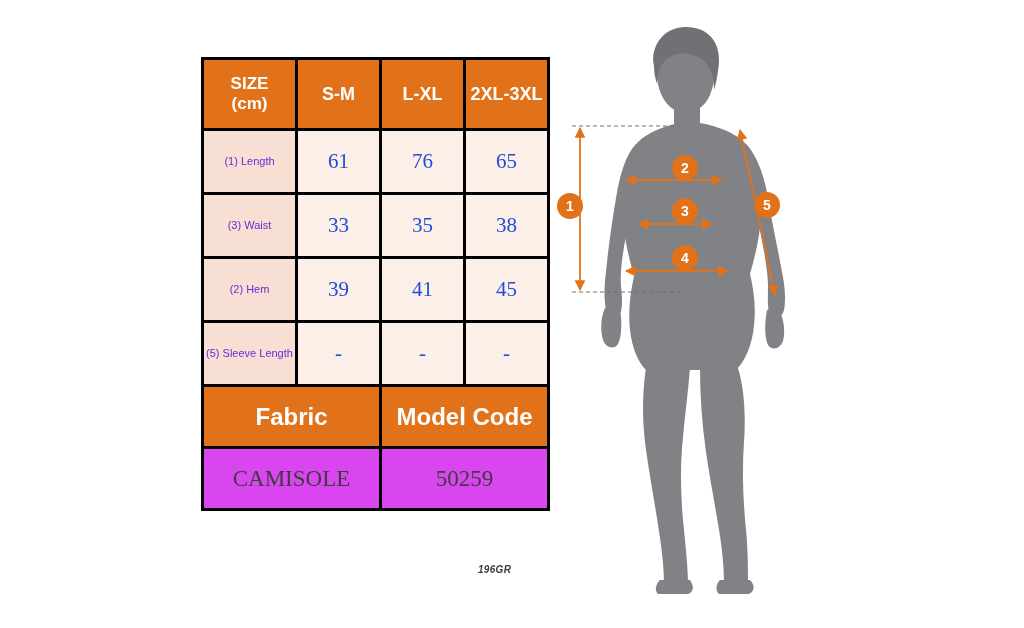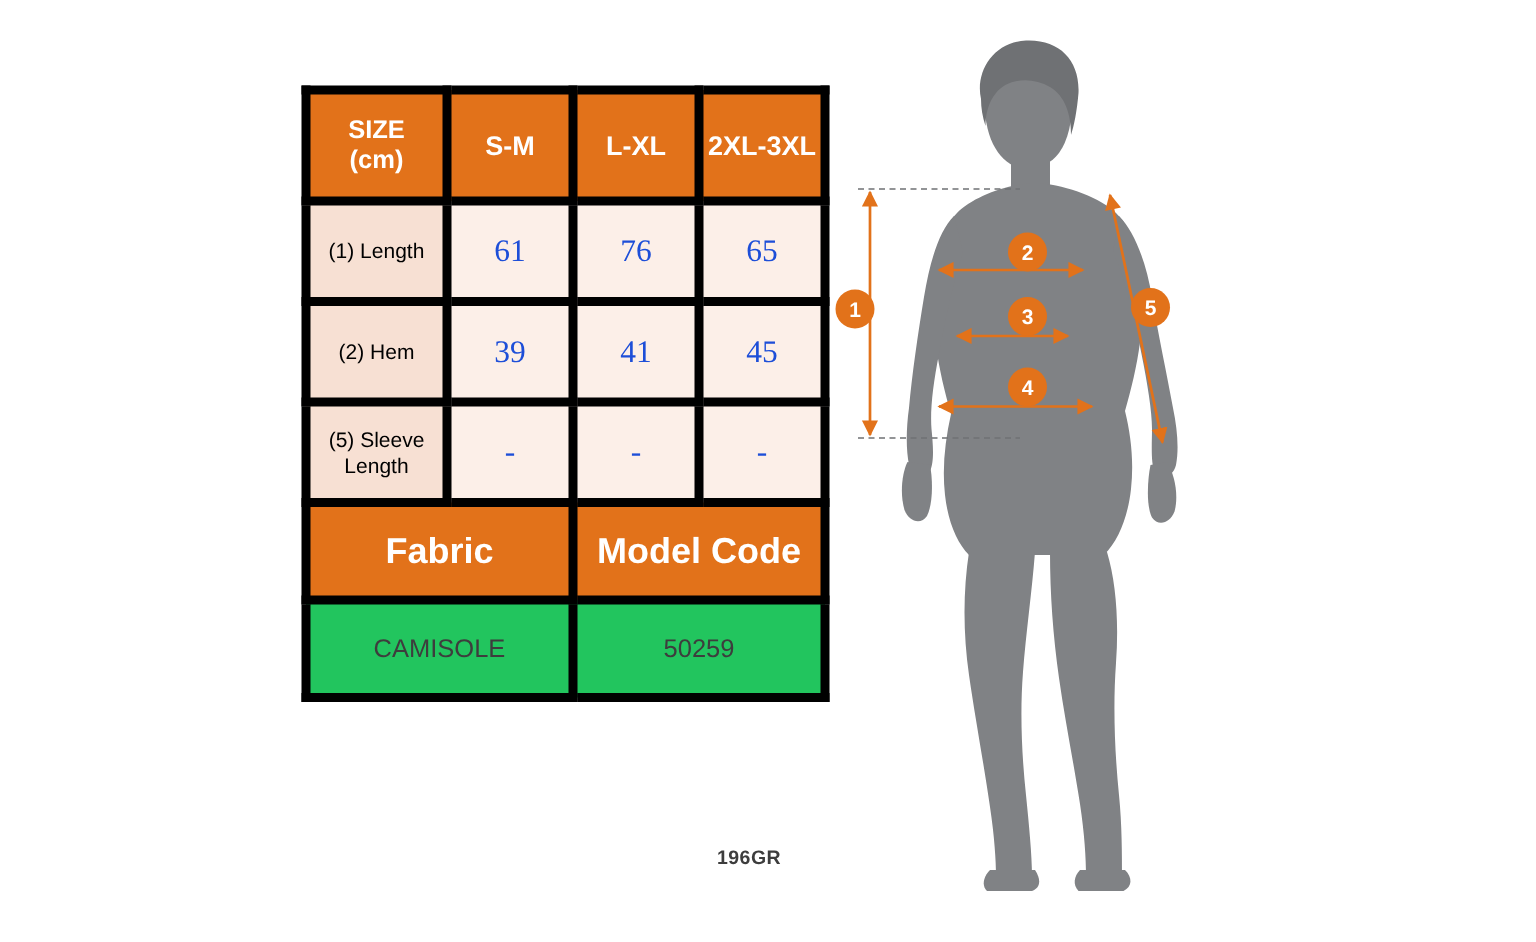--- a/index.html
+++ b/index.html
@@ -21,42 +21,42 @@
     left: 201px;
     top: 57px;
     width: 346px;
   }
   table.size-chart {
     border-collapse: collapse;
     width: 346px;
     table-layout: fixed;
   }
   table.size-chart td, table.size-chart th {
-    border: 6px solid #000000;
+    border: 3px solid #000000;
     padding: 0;
     margin: 0;
   }
   .hdr {
     background: #e2721a;
     color: #ffffff;
     font-weight: bold;
     text-align: center;
     vertical-align: middle;
     height: 68px;
     font-size: 18px;
     line-height: 1.15;
   }
   .hdr.size-label { font-size: 17px; }
   .rowlabel {
     background: #f7e0d3;
-    color: #000000;
+    color: #6d28d9;
     text-align: center;
     vertical-align: middle;
     height: 61px;
-    font-size: 14px;
+    font-size: 11px;
     line-height: 1.15;
   }
   .val {
     background: #fcefe8;
     color: #1d4ed8;
     text-align: center;
     vertical-align: middle;
     height: 61px;
     font-size: 21px;
     font-family: Liberation Serif, serif;
@@ -64,35 +64,37 @@
   .footer-hdr {
     background: #e2721a;
     color: #ffffff;
     font-weight: bold;
     text-align: center;
     vertical-align: middle;
     height: 59px;
     font-size: 24px;
   }
   .footer-val {
-    background: #22c55e;
+    background: #d946ef;
     color: #3d3d3d;
     text-align: center;
     vertical-align: middle;
     height: 59px;
-    font-size: 17px;
+    font-size: 23px;
+    font-family: Liberation Serif, serif;
   }
   .code-note {
     position: absolute;
     left: 478px;
     top: 564px;
-    font-size: 13px;
+    font-size: 10px;
     font-weight: bold;
     color: #3d3d3d;
     letter-spacing: .3px;
+    font-style: italic;
   }
 
   
   .figure-area {
     position: absolute;
     left: 560px;
     top: 18px;
     width: 320px;
     height: 585px;
   }
@@ -141,20 +143,26 @@
       </tr>
 
       <tr>
         <td class="rowlabel">(1) Length</td>
         <td class="val">61</td>
         <td class="val">76</td>
         <td class="val">65</td>
       </tr>
 
 
+      <tr>
+        <td class="rowlabel">(3) Waist</td>
+        <td class="val">33</td>
+        <td class="val">35</td>
+        <td class="val">38</td>
+      </tr>
 
       <tr>
         <td class="rowlabel">(2) Hem</td>
         <td class="val">39</td>
         <td class="val">41</td>
         <td class="val">45</td>
       </tr>
 
       <tr>
         <td class="rowlabel">(5) Sleeve Length</td>

